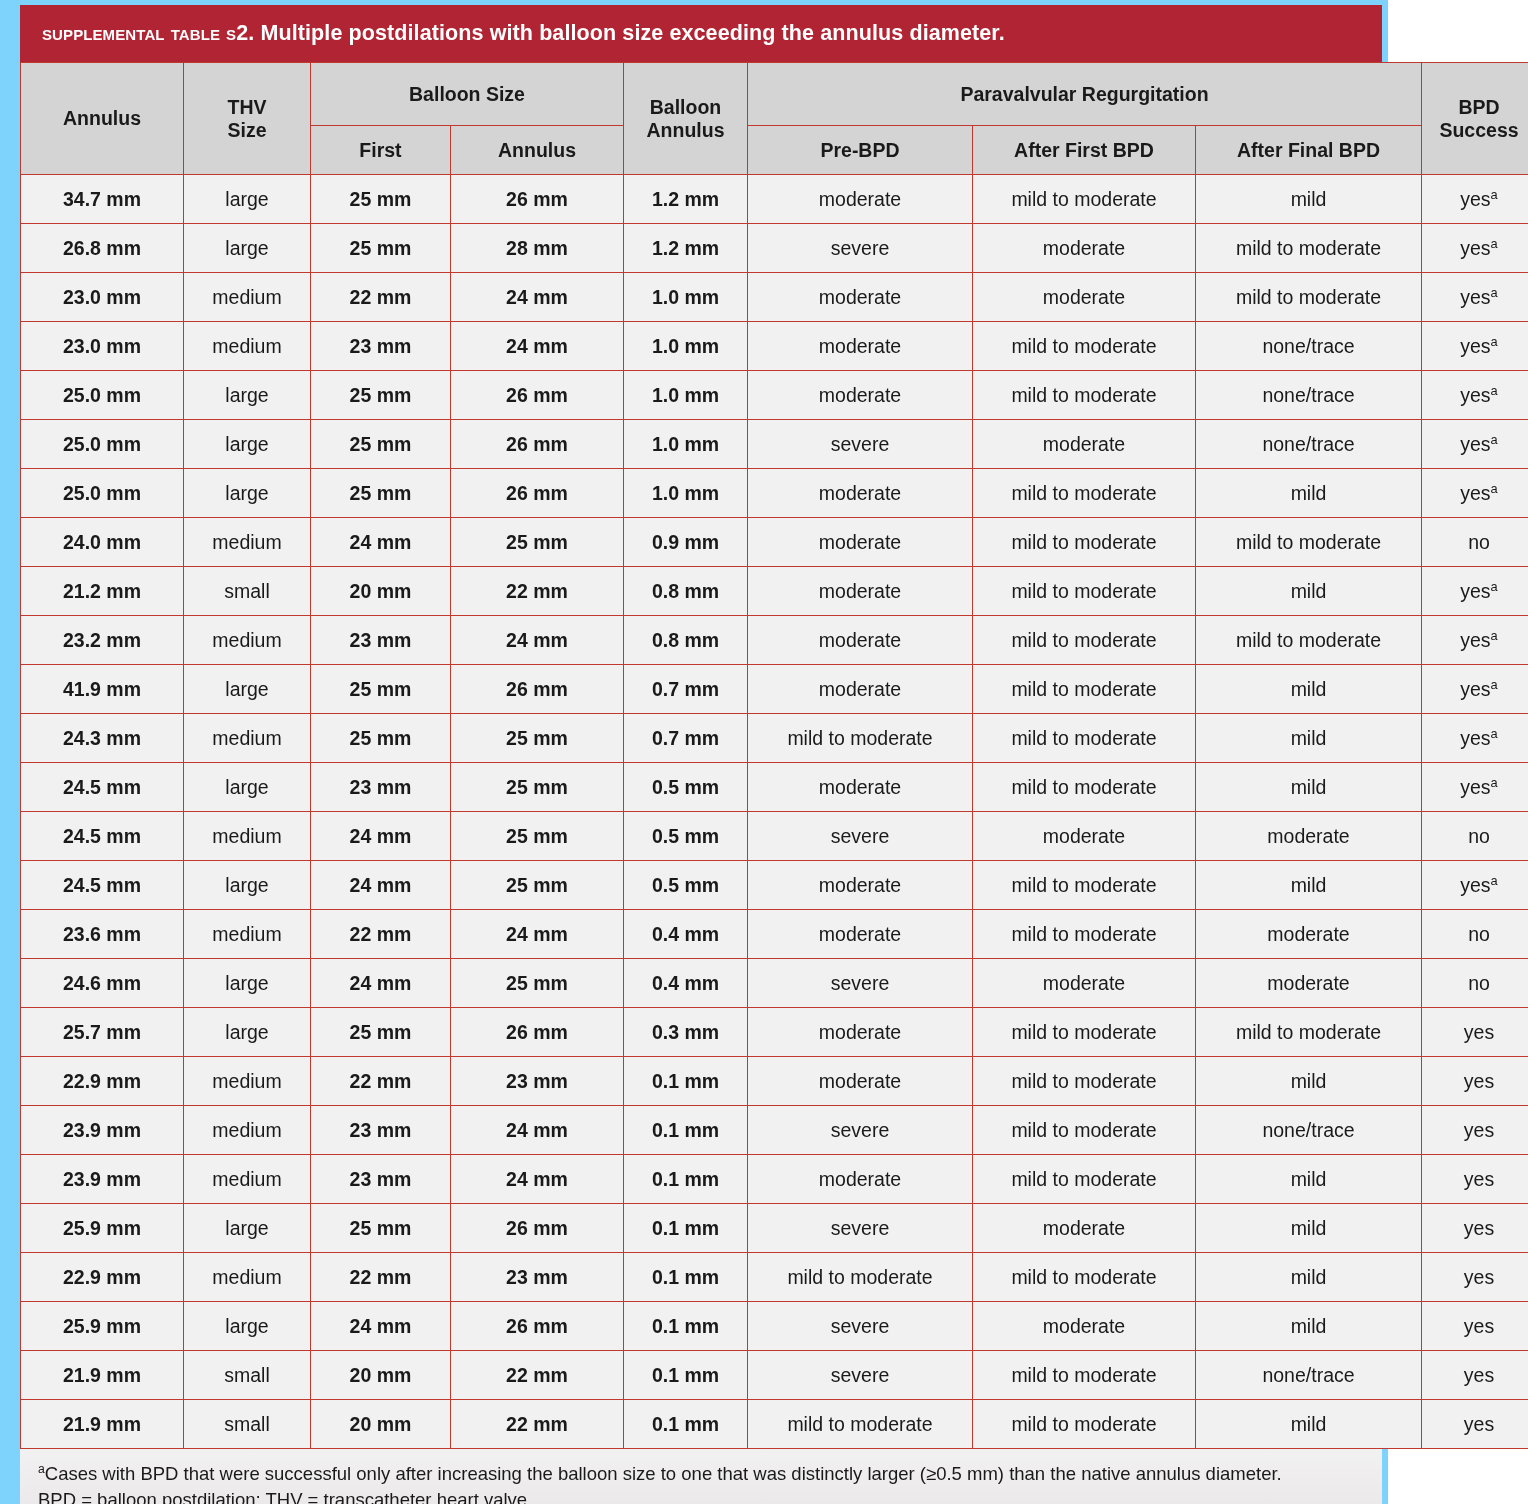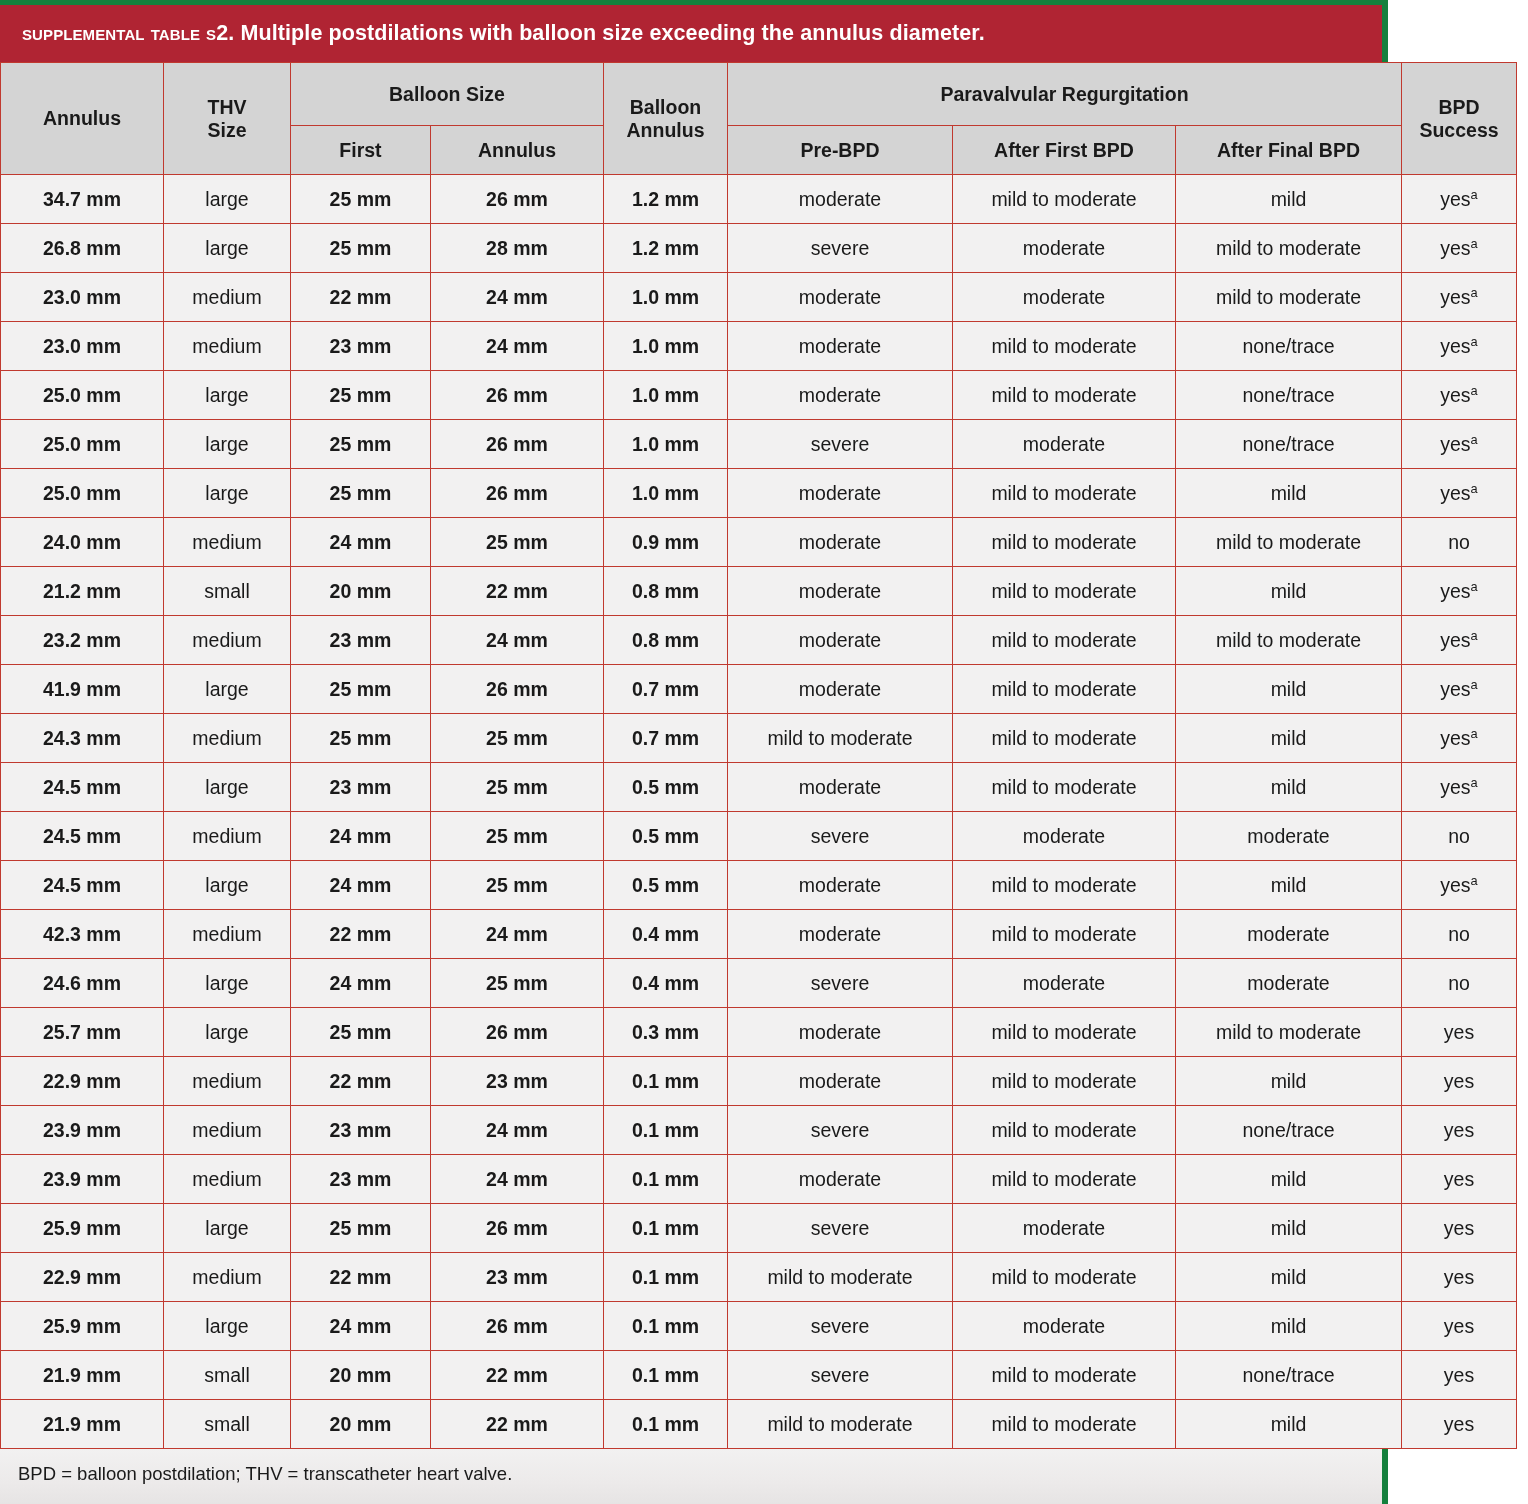--- a/index.html
+++ b/index.html
@@ -11,22 +11,22 @@
     height: 1504px;
     background: #ffffff;
     font-family: "Liberation Sans", sans-serif;
     -webkit-font-smoothing: antialiased;
   }
 
   .table-figure {
     width: 1388px;
     height: 1504px;
     box-sizing: border-box;
-    padding: 5px 6px 0 0;
-    background: #15803d;
+    padding: 5px 6px 0 20px;
+    background: #7dd3fc;
     display: flex;
     flex-direction: column;
   }
 
   .caption-bar {
     background: #b02433;
     color: #ffffff;
     height: 57px;
     display: flex;
     align-items: center;
@@ -312,21 +312,21 @@
           <td class="col-thv">large</td>
           <td class="col-first">24 mm</td>
           <td class="col-max">25 mm</td>
           <td class="col-ba">0.5 mm</td>
           <td class="col-pre">moderate</td>
           <td class="col-after1">mild to moderate</td>
           <td class="col-after2">mild</td>
           <td class="col-bpd"><span>yes</span><sup class="fn">a</sup></td>
         </tr>
         <tr>
-          <td class="col-annulus">42.3 mm</td>
+          <td class="col-annulus">23.6 mm</td>
           <td class="col-thv">medium</td>
           <td class="col-first">22 mm</td>
           <td class="col-max">24 mm</td>
           <td class="col-ba">0.4 mm</td>
           <td class="col-pre">moderate</td>
           <td class="col-after1">mild to moderate</td>
           <td class="col-after2">moderate</td>
           <td class="col-bpd"><span>no</span></td>
         </tr>
         <tr>
@@ -436,16 +436,17 @@
           <td class="col-ba">0.1 mm</td>
           <td class="col-pre">mild to moderate</td>
           <td class="col-after1">mild to moderate</td>
           <td class="col-after2">mild</td>
           <td class="col-bpd"><span>yes</span></td>
         </tr>
       </tbody>
   </table>
 
   <div class="footnotes">
+    <div class="footnote-line"><sup class="fn">a</sup><span>Cases with BPD that were successful only after increasing the balloon size to one that was distinctly larger (≥0.5 mm) than the native annulus diameter.</span></div>
     <div class="footnote-line">BPD = balloon postdilation; THV = transcatheter heart valve.</div>
   </div>
 
 </div>
 
 </body></html>

